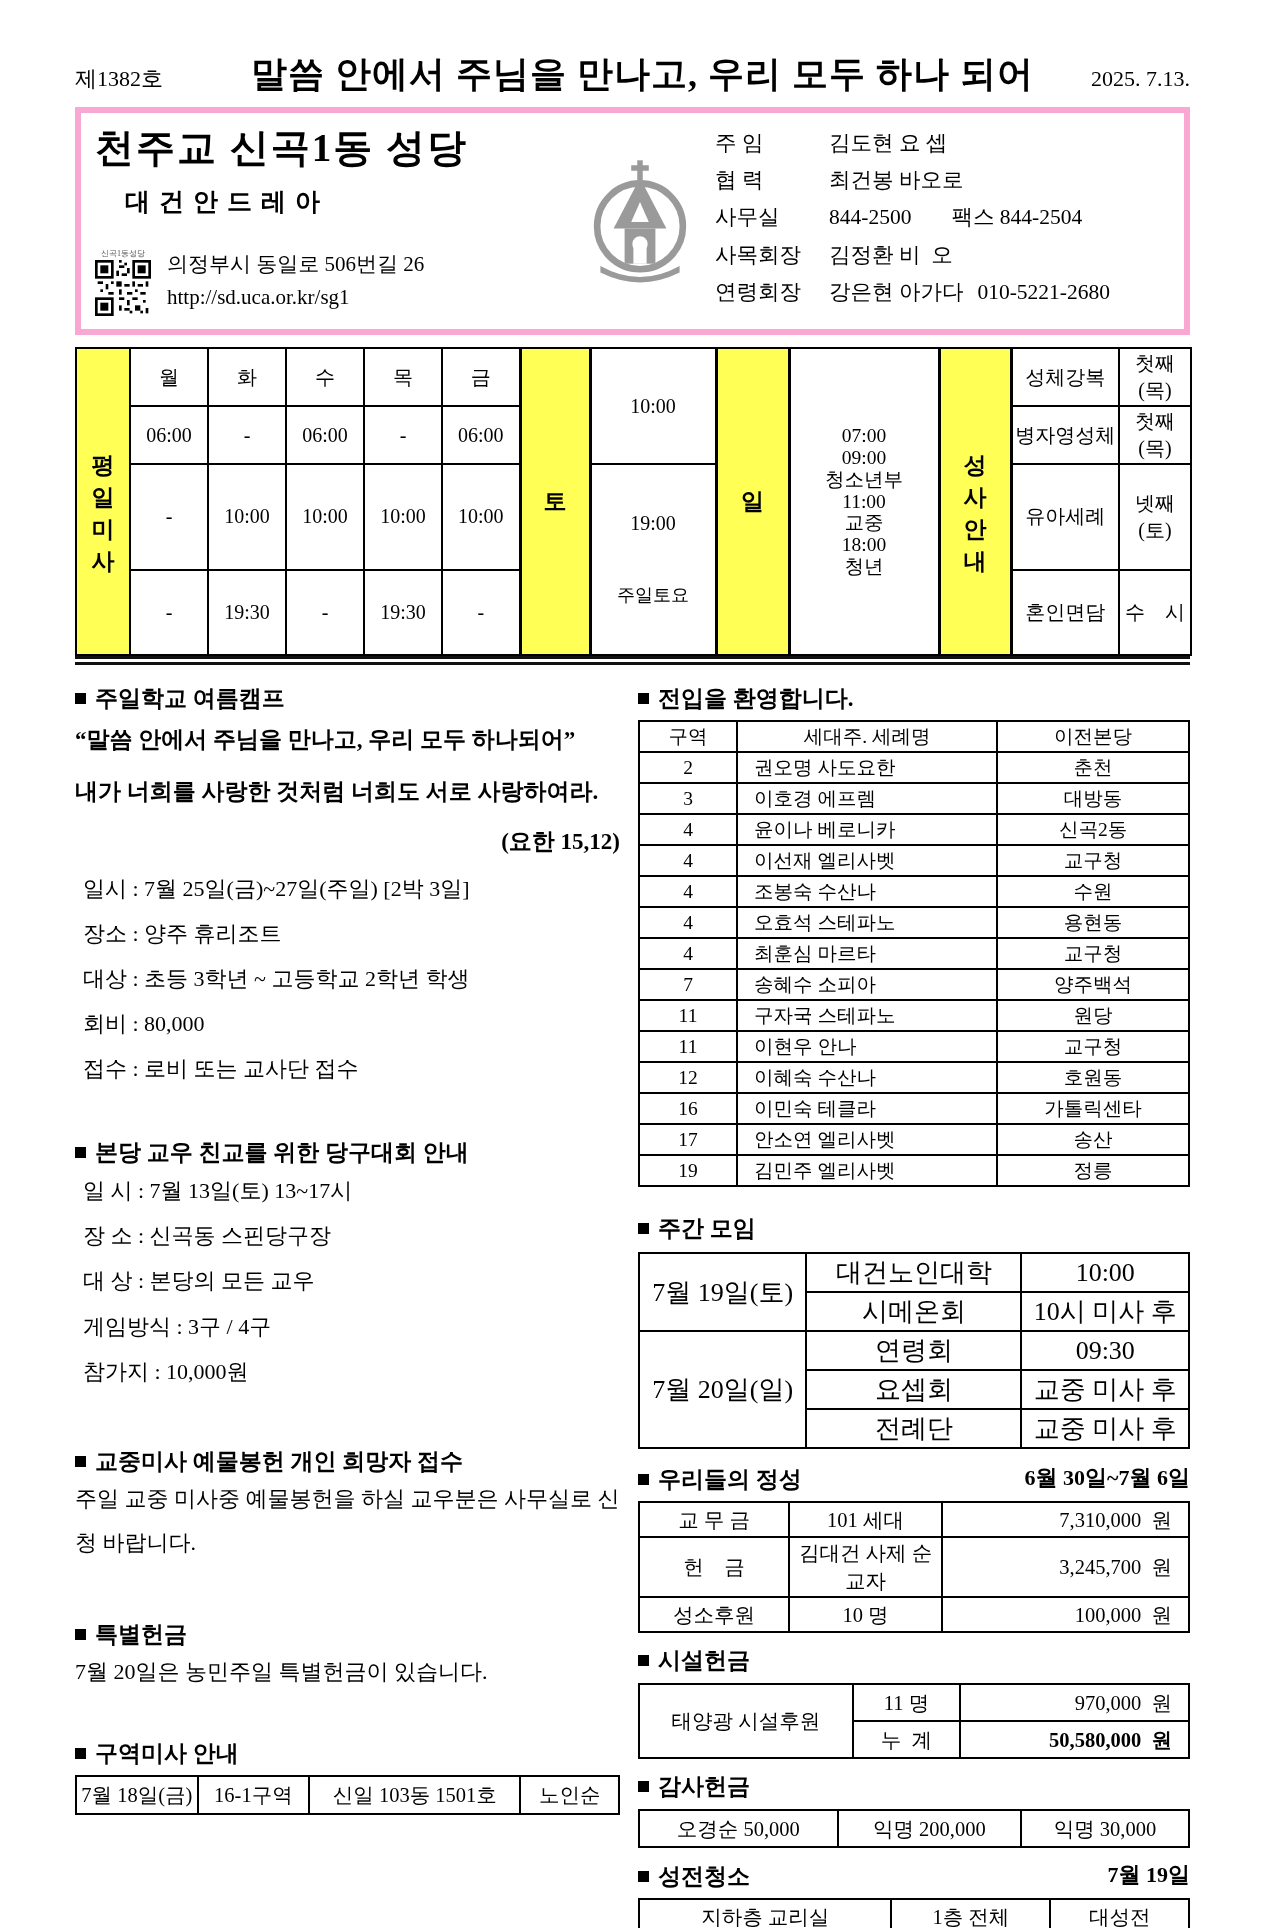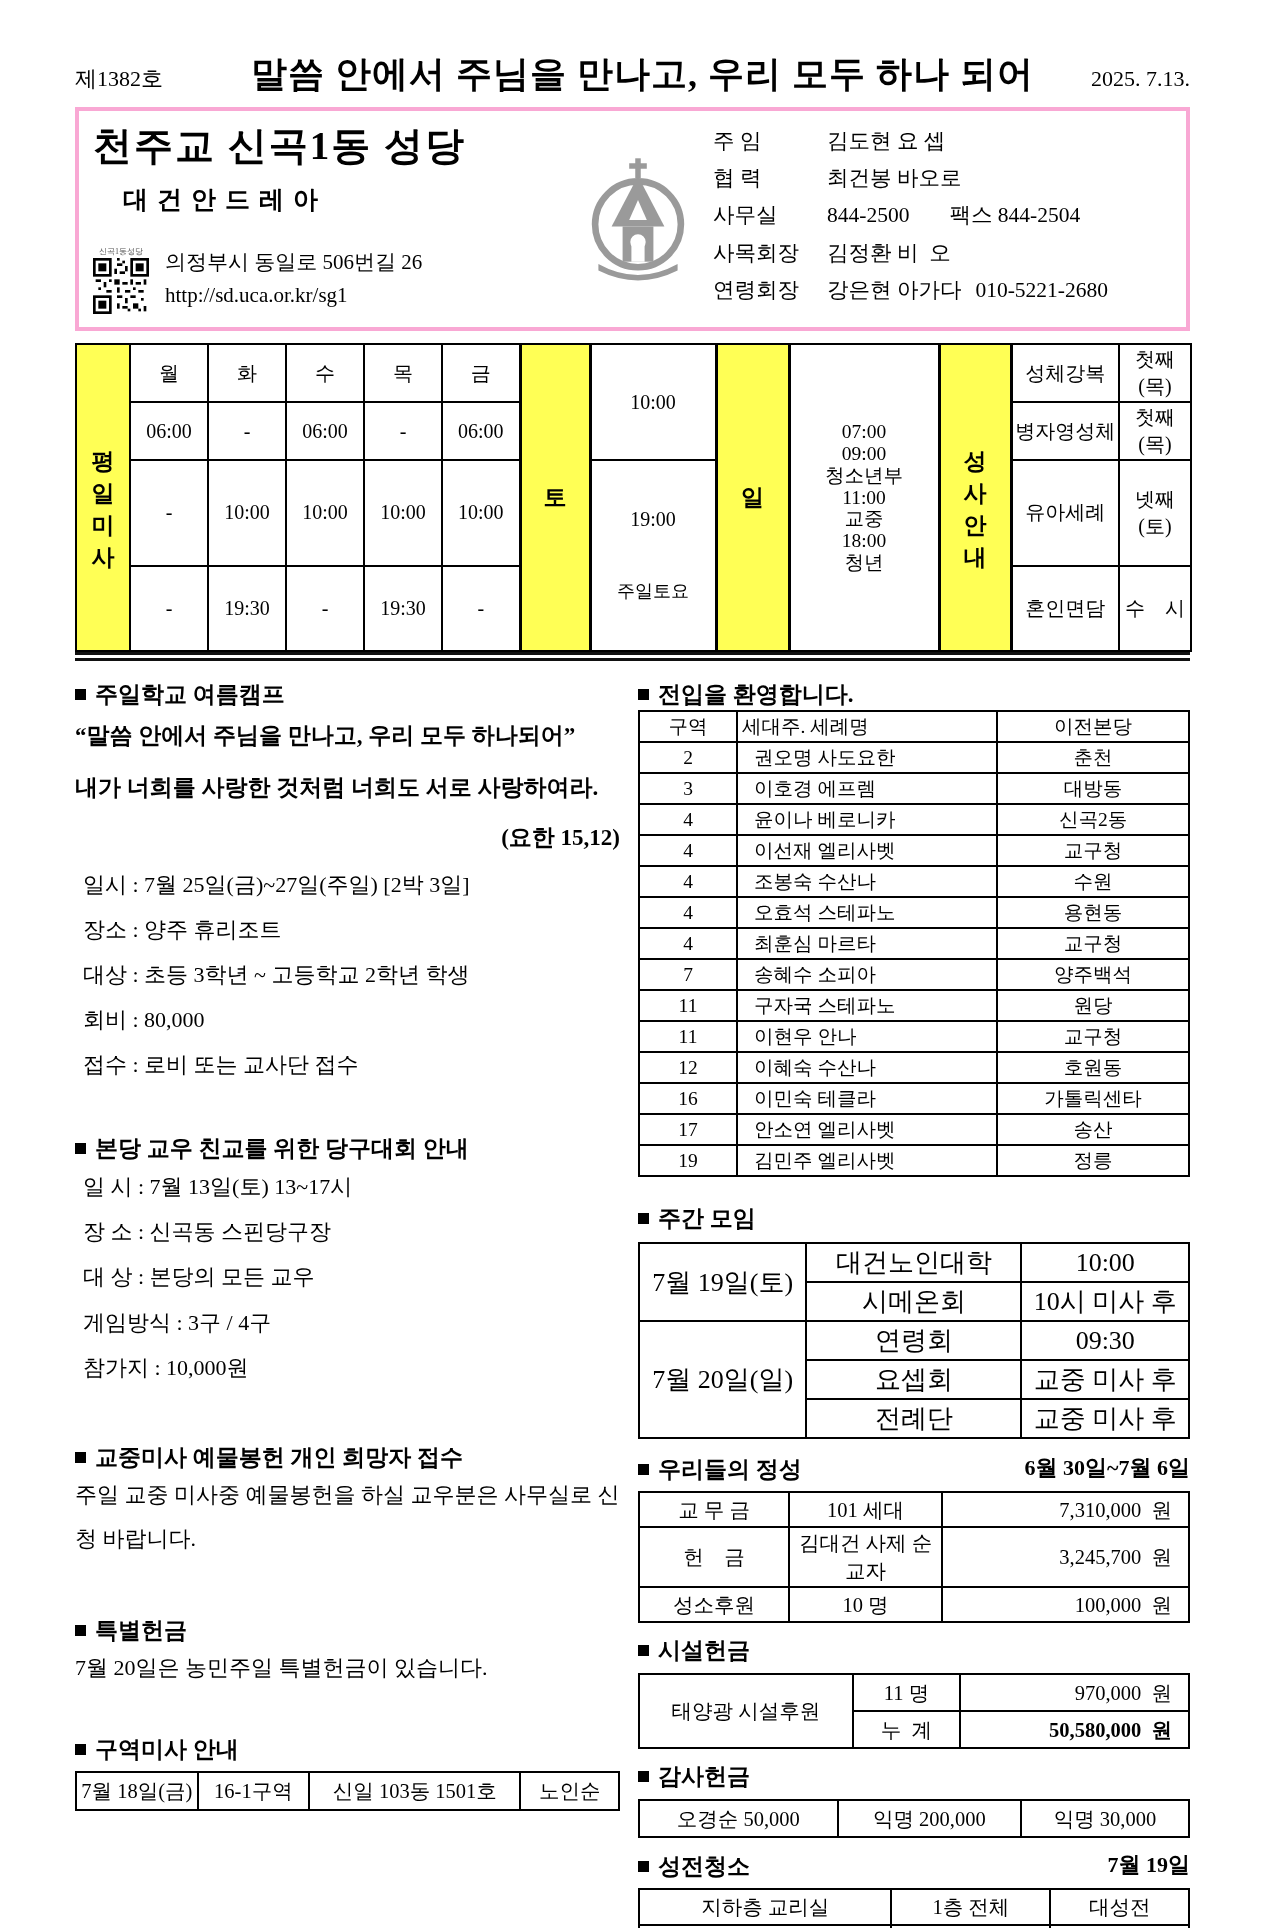--- a/index.html
+++ b/index.html
@@ -5,21 +5,21 @@
   html,body{margin:0;padding:0;background:#fff;color:#000;
     font-family:"Liberation Serif","DejaVu Serif",serif;}
   body{width:1265px;height:1928px;overflow:hidden;position:relative;}
   .content{margin:0 75px;width:1115px;}
   
   .topline{display:flex;align-items:baseline;margin-top:50px;}
   .issue{font-size:22px;width:170px;}
   .motto{flex:1;text-align:center;font-weight:bold;font-size:36px;letter-spacing:1px;}
   .date{width:150px;text-align:right;font-size:22px;}
   
-  .hbox{border:4px solid #f9a8d4;margin-top:8px;height:204px;display:flex;padding:8px 12px 4px 14px;box-sizing:content-box;}
+  .hbox{border:6px solid #f9a8d4;margin-top:8px;height:204px;display:flex;padding:8px 12px 4px 14px;box-sizing:content-box;}
   .hleft{width:470px;}
   .cname{font-size:39px;font-weight:bold;letter-spacing:2px;}
   .patron{font-size:25px;font-weight:bold;letter-spacing:9px;margin:10px 0 0 30px;}
   .qrrow{display:flex;margin-top:30px;}
   .qrwrap{display:flex;flex-direction:column;align-items:flex-start;}
   .qrcap{font-size:8px;color:#555;margin:0 0 1px 6px;}
   .addr{margin-left:16px;font-size:21px;line-height:1.55;}
   .hlogo{width:150px;display:flex;align-items:center;justify-content:center;}
   .hright{flex:1;padding-top:4px;}
   .staff-row{display:flex;font-size:21.5px;line-height:1.73;white-space:pre-wrap;}
@@ -47,21 +47,21 @@
   .quote{font-weight:bold;font-size:23px;line-height:2.25;}
   .qref{font-weight:bold;font-size:23px;text-align:right;line-height:2.1;}
   .dline{font-size:22px;line-height:2.05;padding-left:8px;}
   .body-text{font-size:22px;line-height:2.0;}
   .boldwrap{font-weight:bold;font-size:23px;line-height:2.1;text-align:justify;}
   
   .rtab{width:100%;font-size:19.5px;}
   .rtab td,.rtab th{border:2px solid #000;padding:1px 4px;text-align:center;font-weight:normal;white-space:pre-wrap;}
   .welcome td,.welcome th{height:21px;}
   .welcome th:nth-child(1){width:88px;}
-  .welcome th:nth-child(2){width:250px;text-align:left;}
+  .welcome th:nth-child(2){width:250px;text-align:center;}
   .welcome td:nth-child(2){text-align:left;padding-left:16px;}
   .weekly{font-size:26px;}
   .weekly td{height:29px;}
   .offer td{height:31px;font-size:20.5px;border-radius:10px;}
   .offer td:nth-child(1){width:140px;}
   .offer td:nth-child(3),.facility td:last-child{text-align:right;padding-right:16px;width:225px;}
   .facility td{height:33px;font-size:20.5px;}
   .facility tr:nth-child(2) td:last-child{font-weight:bold;}
   .thanks td{height:33px;font-size:20.5px;}
   .clean td{height:32px;font-size:20.5px;}
@@ -333,21 +333,21 @@
 
     </div>
 
     <div class="colR">
 
       <div>
         <div class="sec-title">
             <span class="sq"></span>
             <span>전입을 환영합니다.</span>
           </div>
-        <table class="rtab welcome" style="">
+        <table class="rtab welcome" style="margin-top:6px">
           <thead>
             <tr>
               <th>구역</th>
               <th>세대주. 세례명</th>
               <th>이전본당</th>
             </tr>
           </thead>
           <tbody>
               <tr>
                 <td>2</td>

